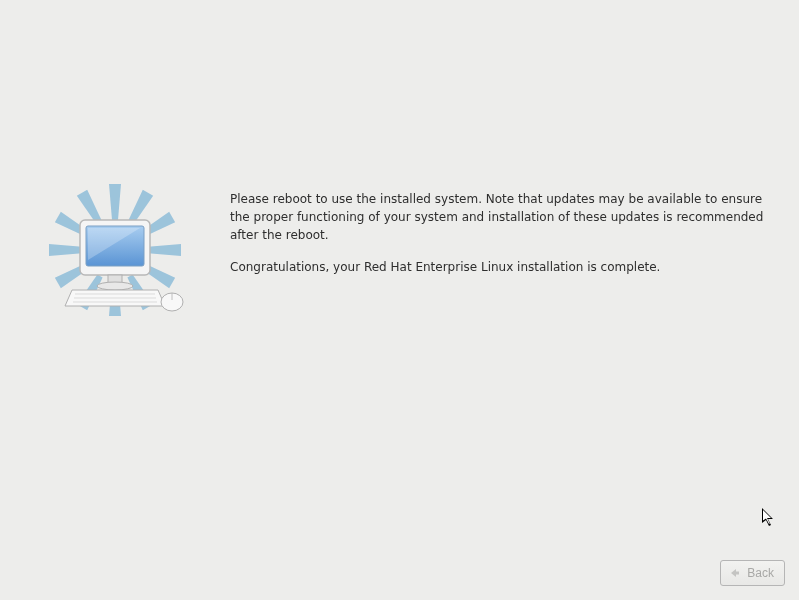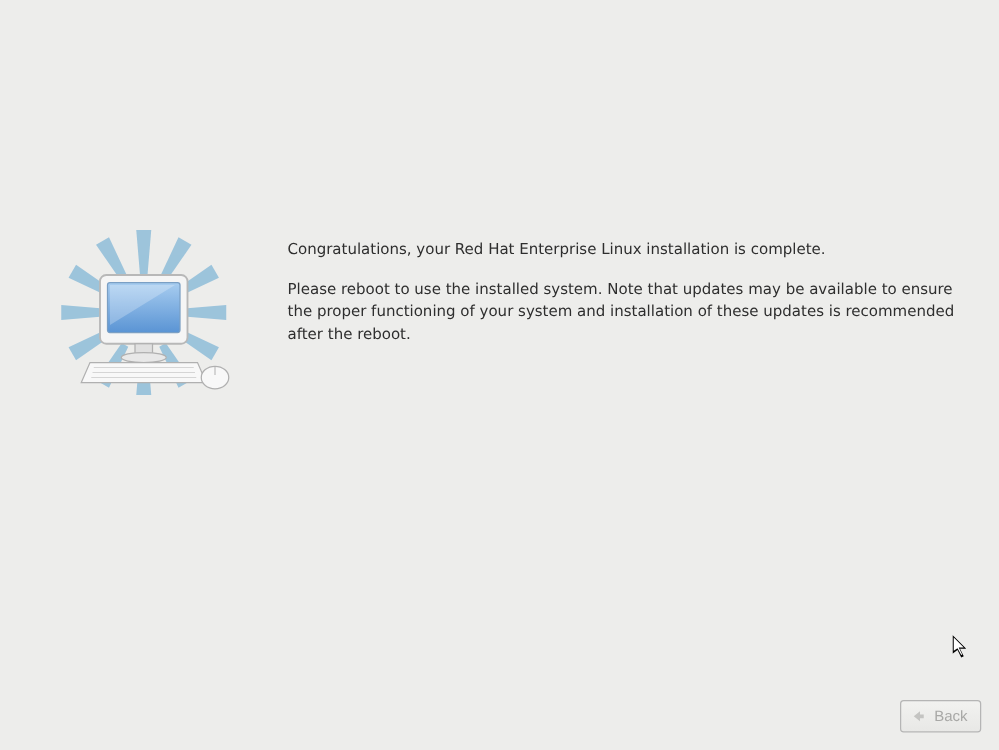--- a/index.html
+++ b/index.html
@@ -118,22 +118,22 @@
       <path d="M42,110 L128,110 L135,126 L35,126 Z" fill="#f8f8f8" stroke="#b0b0b0" stroke-width="1"></path>
       <line x1="45" y1="114" x2="125" y2="114" stroke="#d0d0d0" stroke-width="0.7"></line>
       <line x1="44" y1="118" x2="126" y2="118" stroke="#d0d0d0" stroke-width="0.7"></line>
       <line x1="43" y1="122" x2="127" y2="122" stroke="#d0d0d0" stroke-width="0.7"></line>
 
       <ellipse cx="142" cy="122" rx="11" ry="9" fill="#f8f8f8" stroke="#b0b0b0" stroke-width="1"></ellipse>
       <line x1="142" y1="113" x2="142" y2="120" stroke="#b0b0b0" stroke-width="0.8"></line>
     </svg>
   </div>
   <div class="text-block">
+    <p>Please reboot to use the installed system.  Note that updates may be available to ensure the proper functioning of your system and installation of these updates is recommended after the reboot.</p>
     <p>Congratulations, your Red Hat Enterprise Linux installation is complete.</p>
-    <p>Please reboot to use the installed system.  Note that updates may be available to ensure the proper functioning of your system and installation of these updates is recommended after the reboot.</p>
   </div>
 </div>
 
 <div class="button-bar">
   <button class="btn disabled" disabled="">
     <span class="icon">
       <svg width="14" height="14" viewBox="0 0 14 14">
         <path d="M8,3 L3,7 L8,11 L8,8.5 L11,8.5 L11,5.5 L8,5.5 Z" fill="#c4c4c2"></path>
       </svg>
     </span>

